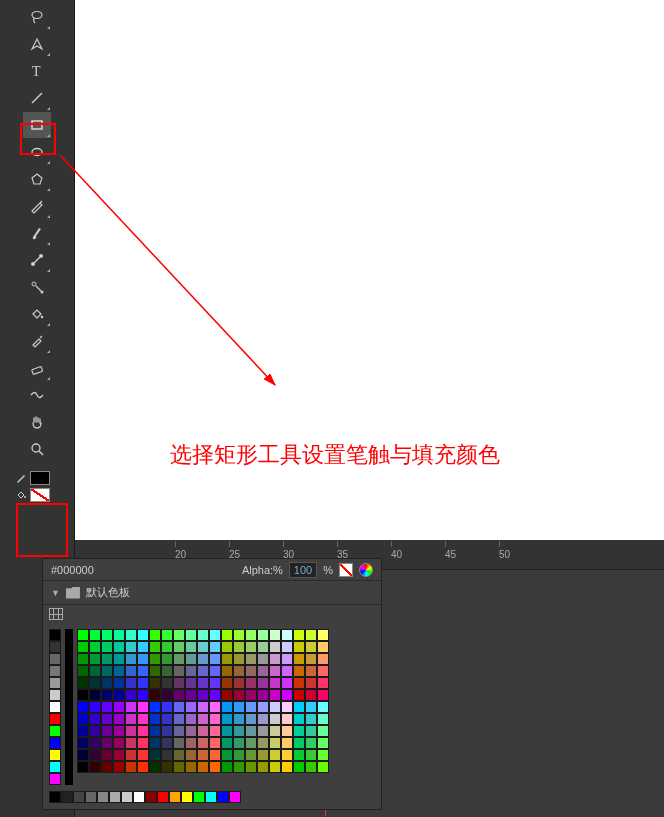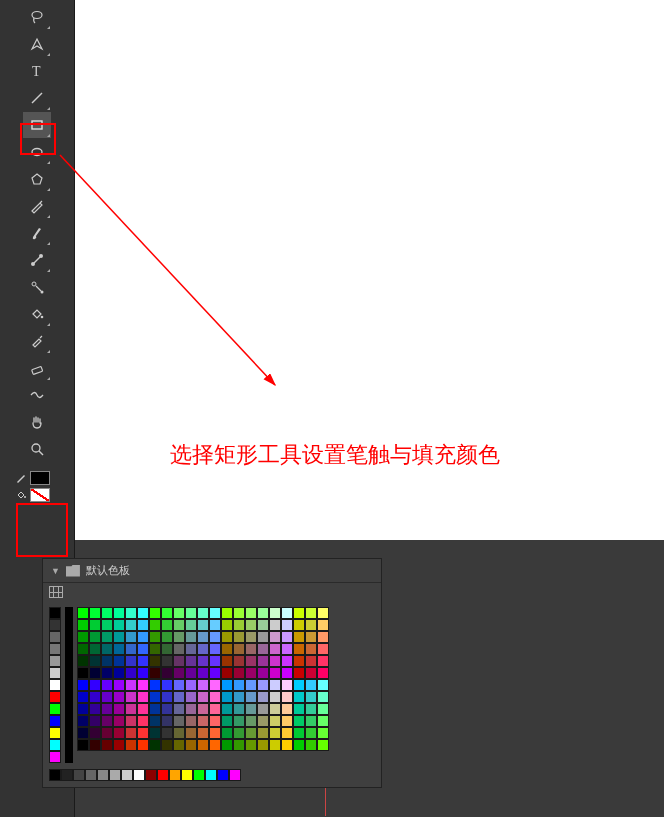--- a/index.html
+++ b/index.html
@@ -377,24 +377,41 @@
     </div>
   </div>
 </div>
 
 <div class="rect-highlight" style="left:20px; top:123px; width:36px; height:32px;"></div>
 <div class="rect-highlight" style="left:16px; top:503px; width:52px; height:54px;"></div>
 
 <div class="canvas-area"></div>
 
 <div class="timeline-area">
+  <div class="timeline-ruler" id="ruler">
+      <div class="ruler-mark">20</div>
+      <div class="ruler-mark">25</div>
+      <div class="ruler-mark">30</div>
+      <div class="ruler-mark">35</div>
+      <div class="ruler-mark">40</div>
+      <div class="ruler-mark">45</div>
+      <div class="ruler-mark">50</div>
+    </div>
   <div class="playhead"></div>
 </div>
 
 <div class="colorpanel">
+  <div class="colorpanel-header">
+    <span class="hex">#000000</span>
+    <span class="alpha-label">Alpha:%</span>
+    <span class="alpha-val">100</span>
+    <span>%</span>
+    <div class="header-sw nofill"></div>
+    <div class="header-sw rainbow"></div>
+  </div>
   <div class="swatch-title-row">
     <span class="tri">▼</span>
     <span class="folder-icon"></span>
     <span>默认色板</span>
   </div>
   <div style="padding:3px 6px;">
     <div class="grid-btn">
         <div></div>
         <div></div>
         <div></div>

